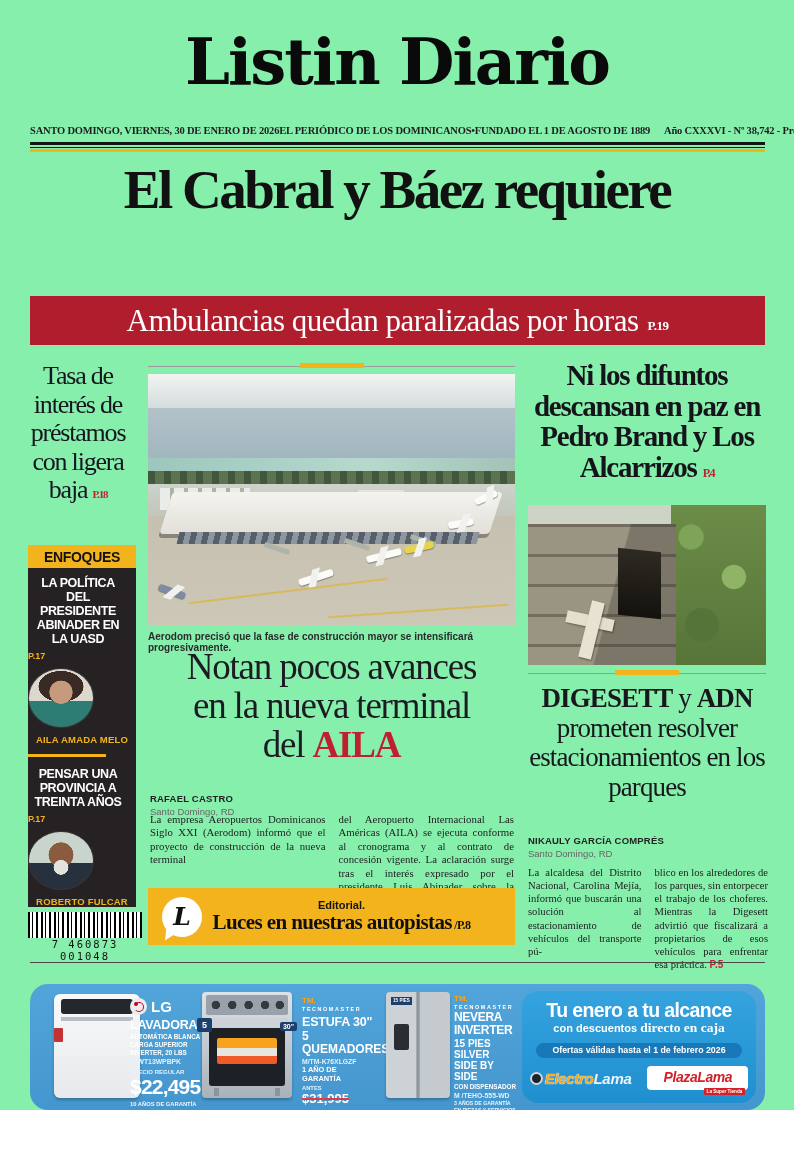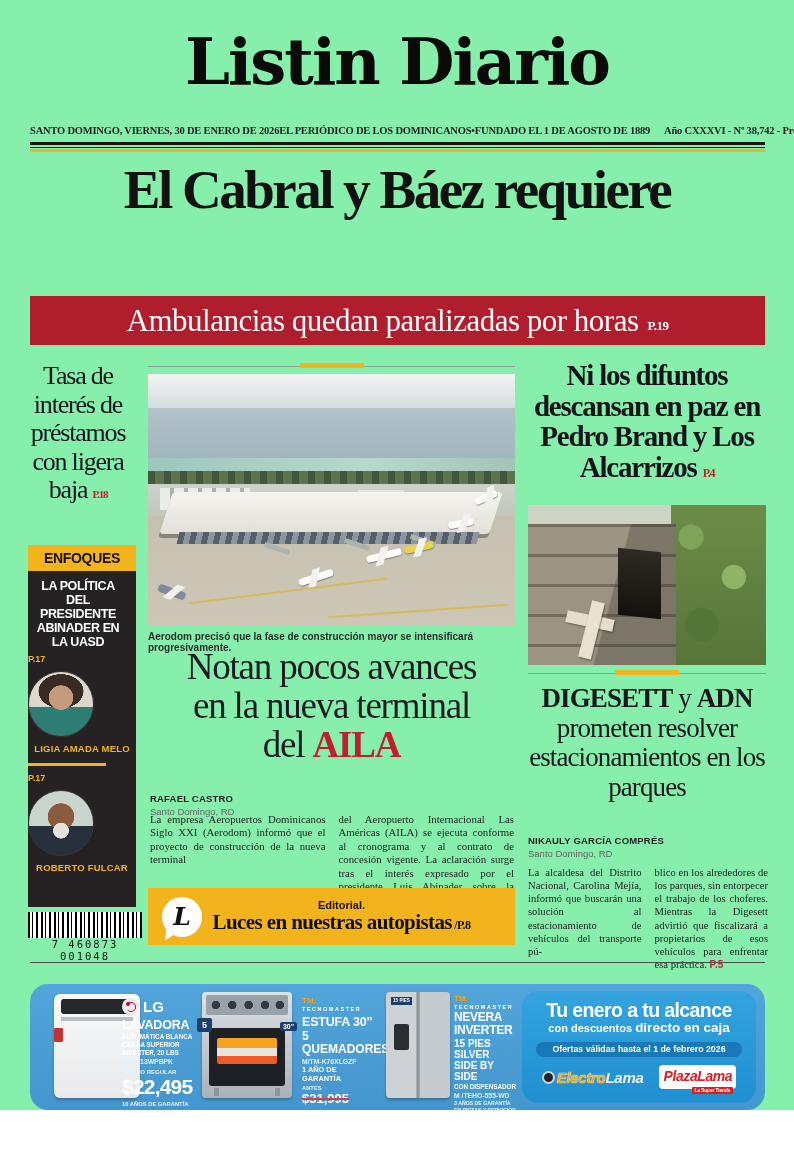--- a/index.html
+++ b/index.html
@@ -130,21 +130,21 @@
   
   .bottom-rule{position:absolute;top:962px;left:30px;right:29px;height:1px;background:#4a4a4a;}
   .ad{position:absolute;top:984px;left:30px;width:735px;height:126px;border-radius:18px;
       background:linear-gradient(#52a5da,#4496ce);color:#fff;}
   .ad *{box-sizing:border-box;}
   .washer{position:absolute;left:24px;top:10px;width:86px;height:104px;border-radius:6px;
       background:linear-gradient(#f8f9fa,#e7e9ec);box-shadow:0 2px 3px rgba(0,0,0,0.25);}
   .washer-lid{position:absolute;top:5px;left:7px;right:7px;height:15px;background:#24272c;border-radius:3px;}
   .washer-panel{position:absolute;top:23px;left:7px;right:7px;height:4px;background:#b9bec4;}
   .washer-sticker{position:absolute;top:34px;left:0px;width:9px;height:14px;background:#c23333;border-radius:1px;}
-  .lg-block{position:absolute;left:92px;top:14px;width:72px;line-height:1.15;}
+  .lg-block{position:absolute;left:100px;top:14px;width:72px;line-height:1.15;}
   .lg-logo{display:flex;align-items:center;gap:4px;}
   .lg-circle{width:17px;height:17px;border-radius:50%;background:#ececec;position:relative;}
   .lg-circle::before{content:"";position:absolute;left:4px;top:4px;width:4px;height:4px;border-radius:50%;background:#c2002f;}
   .lg-circle::after{content:"";position:absolute;left:4px;top:4px;width:8px;height:8px;border:1.5px solid #c2002f;border-radius:50%;border-left-color:transparent;}
   .lg-text{font-size:15px;font-weight:bold;}
   .ad-title{font-size:12.5px;font-weight:bold;letter-spacing:-0.2px;margin-top:3px;}
   .ad-small{font-size:6.3px;font-weight:bold;line-height:1.3;}
   .ad-model{font-size:6.8px;font-weight:bold;color:#e2f2fd;margin-top:1px;}
   .ad-pricelabel{font-size:6px;font-weight:bold;color:#e2f2fd;margin-top:3px;}
   .ad-price{font-size:21px;font-weight:bold;letter-spacing:-0.8px;line-height:1.05;}
@@ -177,29 +177,29 @@
       background:linear-gradient(90deg,#cdd2d6 0 47%,#8f979e 48% 52%,#c5cacf 53%);box-shadow:0 2px 3px rgba(0,0,0,0.25);}
   .fridge-disp{position:absolute;top:32px;left:8px;width:15px;height:26px;background:#2a2e33;border-radius:2px;}
   .fridge-badge{position:absolute;top:5px;left:5px;background:#1c3f6e;color:#fff;font-size:4.6px;font-weight:bold;padding:1px 2px;line-height:1.2;}
   .fridge-text{position:absolute;left:424px;top:11px;width:64px;line-height:1.12;}
   .fridge-text .ad-title{margin-top:1px;font-size:12px;letter-spacing:-0.3px;}
   .fridge-text .ad-sub{font-size:10px;}
   .promo{position:absolute;left:492px;top:7px;width:234px;height:112px;border-radius:16px;
       background:linear-gradient(#34a3de,#1f8fd0);text-align:center;}
   .promo-l1{margin-top:9px;font-size:19.5px;font-weight:bold;letter-spacing:-0.6px;line-height:1.05;}
   .promo-l2{font-size:11px;font-weight:bold;}
-  .promo-l2 .big{font-size:13.5px;}
+  .promo-l2 .big{font-size:13.5px;font-family:Liberation Serif, serif;}
   .promo-ribbon{margin:7px auto 0;width:206px;height:15px;background:#1878b8;border-radius:8px;
       font-size:8.8px;font-weight:bold;line-height:15px;}
   .promo-logos{margin-top:8px;display:flex;align-items:center;justify-content:center;gap:16px;}
   .el-logo{display:flex;align-items:center;font-style:italic;font-weight:bold;font-size:15px;letter-spacing:-0.3px;}
   .el-circle{width:13px;height:13px;border-radius:50%;background:#20242a;border:2px solid #cfd6dd;margin-right:2px;}
   .el-electro{color:#F5A81C;text-shadow:0 0 1px #fff,0 0 1px #fff;}
   .el-lama{color:#edf2f7;}
-  .pl-logo{position:relative;background:#fff;border-radius:4px;padding:2px 4px 4px;}
+  .pl-logo{position:relative;background:#fff;border-radius:4px;padding:2px 16px 4px;}
   .pl-text{color:#D42027;font-weight:bold;font-size:14px;letter-spacing:-0.4px;font-style:italic;}
   .pl-sub{position:absolute;right:3px;bottom:-5px;background:#D42027;color:#fff;font-size:4.6px;font-weight:bold;
       padding:1px 3px;border-radius:1px;}
 </style>
 </head>
 <body>
 
 <div class="page">
 
   <div class="mast-title">Listin Diario</div>
@@ -227,22 +227,23 @@
   <div class="brief">
     <span>Tasa de interés de préstamos con ligera baja</span>
     <span class="pageref">P.18</span>
   </div>
 
   <div class="enfoques">
     <div class="enf-header">ENFOQUES</div>
     <div class="enf-title">LA POLÍTICA DEL PRESIDENTE ABINADER EN LA UASD</div>
     <div class="enf-page">P.17</div>
     <div class="enf-photo photo-woman"></div>
-    <div class="enf-name">LIGIA AMADA MELO</div>
+    <div class="enf-name">AILA AMADA MELO</div>
     <div class="enf-divider"></div>
+    <div class="enf-title">PENSAR UNA PROVINCIA A TREINTA AÑOS</div>
     <div class="enf-page">P.17</div>
     <div class="enf-photo photo-man"></div>
     <div class="enf-name">ROBERTO FULCAR</div>
   </div>
 
   <div class="barcode">
     <div class="barcode-bars"></div>
     <div class="barcode-num">7 460873 001048</div>
   </div>
 

